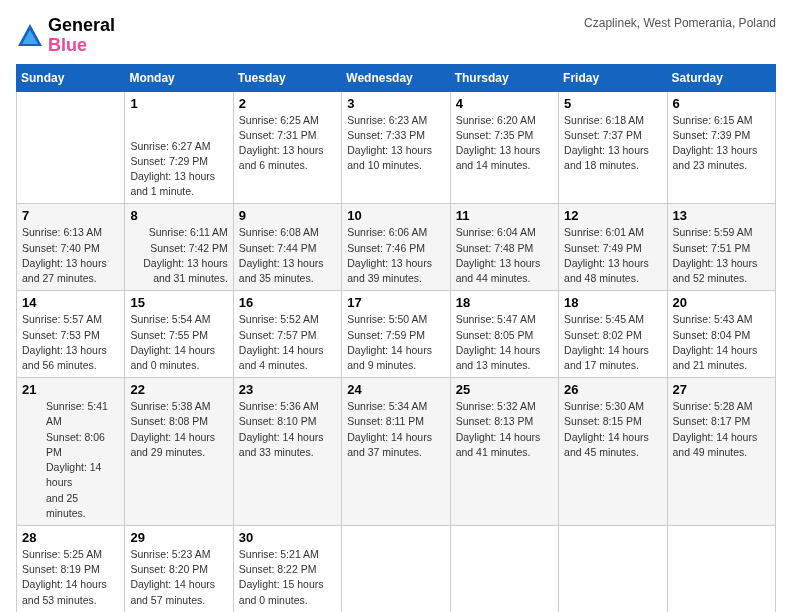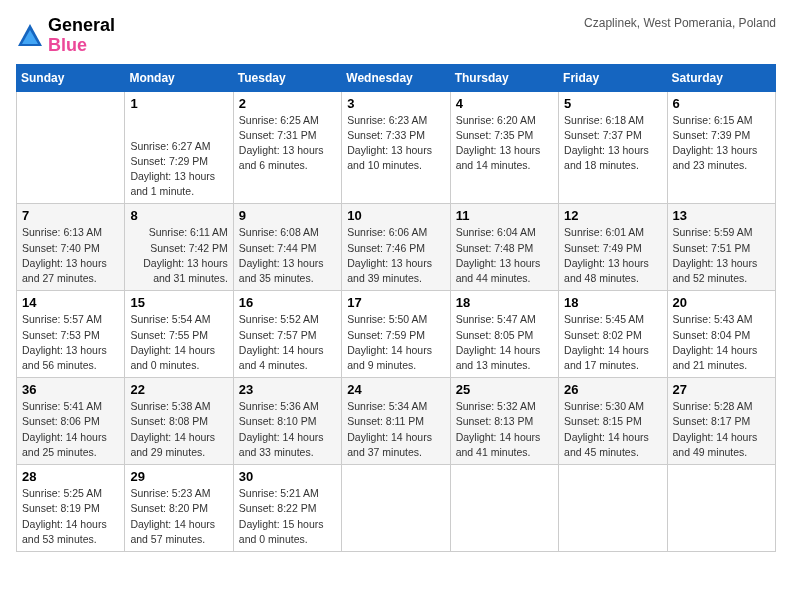--- a/index.html
+++ b/index.html
@@ -258,22 +258,22 @@
         <td>
           <span class="day-num">20</span>
           <div class="day-info" style="white-space: pre-line;">Sunrise: 5:43 AM
 Sunset: 8:04 PM
 Daylight: 14 hours
 and 21 minutes.</div>
         </td>
       </tr>
       <tr>
         <td>
-          <span class="day-num">36</span>
-          <div class="day-info" style="white-space: pre-line;">Sunrise: 5:41 AM
+          <span class="day-num">21</span>
+          <div class="day-info" style="white-space: pre-line; margin-left: 24px;">Sunrise: 5:41 AM
 Sunset: 8:06 PM
 Daylight: 14 hours
 and 25 minutes.</div>
         </td>
         <td>
           <span class="day-num">22</span>
           <div class="day-info" style="white-space: pre-line;">Sunrise: 5:38 AM
 Sunset: 8:08 PM
 Daylight: 14 hours
 and 29 minutes.</div>

